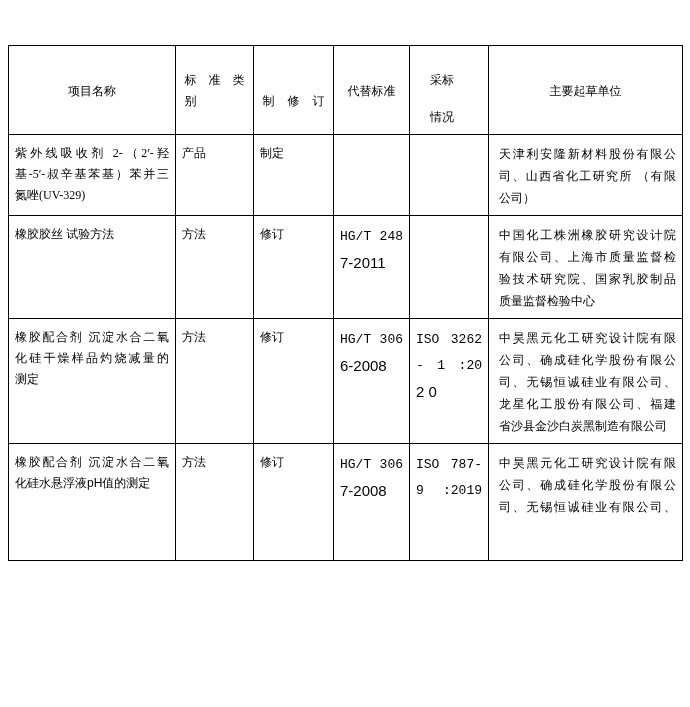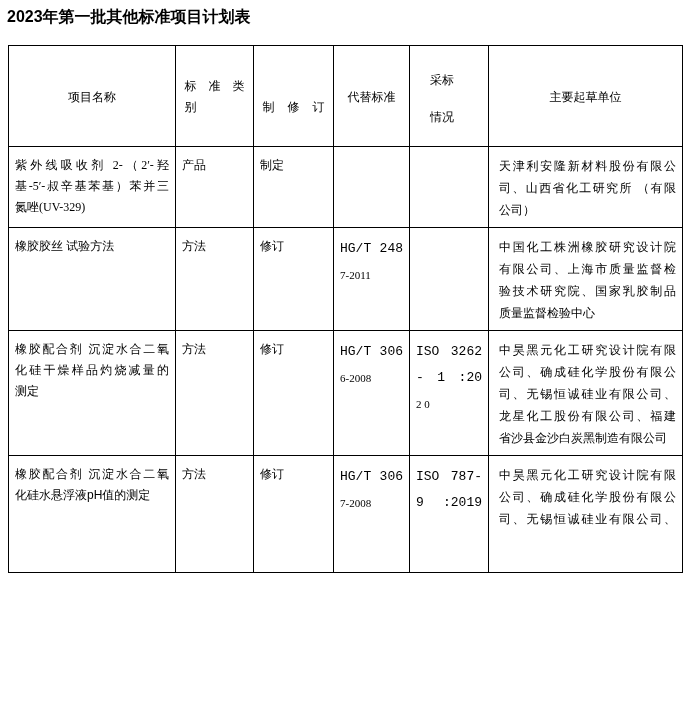--- a/index.html
+++ b/index.html
@@ -75,22 +75,22 @@
   .hdr-w-adopt{ width: 38px; }
 
   
   .cell-text { display: block; }
   .just {
     text-align: justify;
     text-align-last: justify;
     -moz-text-align-last: justify;
   }
   .mono {
-    font-family: Liberation Serif, serif;
-    font-size: 11px;
+    font-family: Liberation Sans, sans-serif;
+    font-size: 15px;
     line-height: 26px;
   }
   .mono-just {
     font-family: "Liberation Mono", "DejaVu Sans Mono", monospace;
     font-size: 13px;
     line-height: 26px;
     text-align: justify;
     text-align-last: justify;
     -moz-text-align-last: justify;
   }
@@ -114,21 +114,20 @@
   .r3 { height: 115px; }
   .r4 { height: 88px; }
   .r5 { height: 113px; }
   .r6 { height: 117px; }
 </style>
 </head>
 <body>
 
 <div class="page">
 
-  <div class="doc-title">2023年第一批其他标准项目计划表</div>
 
   <table class="plan-table">
     <colgroup>
       <col class="col-name">
         <col class="col-cat">
         <col class="col-type">
       <col class="col-replace">
         <col class="col-adopt">
         <col class="col-unit">
     </colgroup>
@@ -142,21 +141,21 @@
           <div class="plain hdr-w-cat" style="margin:0 auto;">别</div>
         </td>
         <td>
           <div class="hdr-just hdr-w-type">制修订</div>
         </td>
         <td>
           <span class="hdr-center">代替标准</span>
         </td>
         <td>
           <div class="hdr-w-adopt" style="margin:16px auto;text-align:left;">采标</div>
-          <div class="hdr-w-adopt" style="margin:12px auto;text-align:left;">情况</div>
+          <div class="hdr-w-adopt" style="margin:0 auto;text-align:left;">情况</div>
         </td>
         <td>
           <span class="hdr-center">主要起草单位</span>
         </td>
       </tr>
     </thead>
     <tbody>
 
 
       <tr class="r2">

